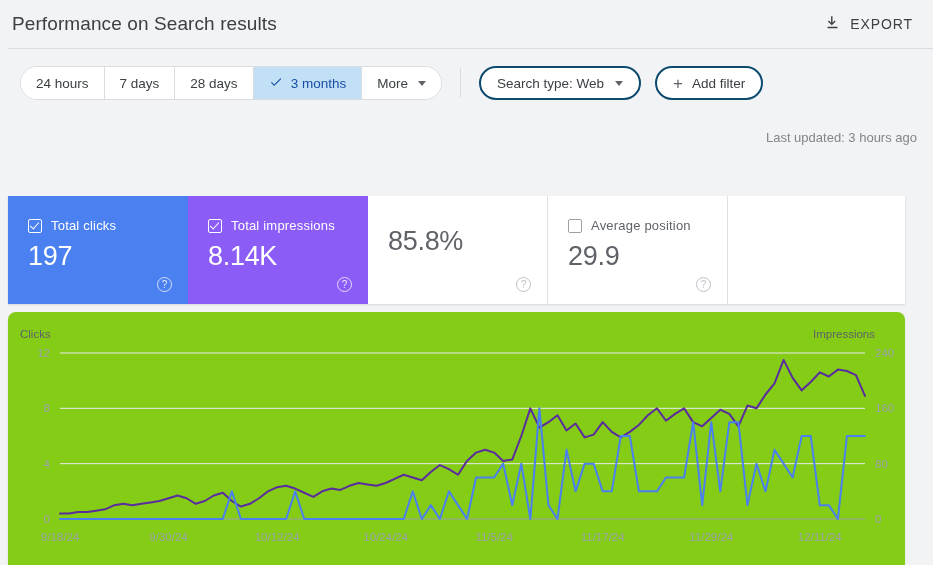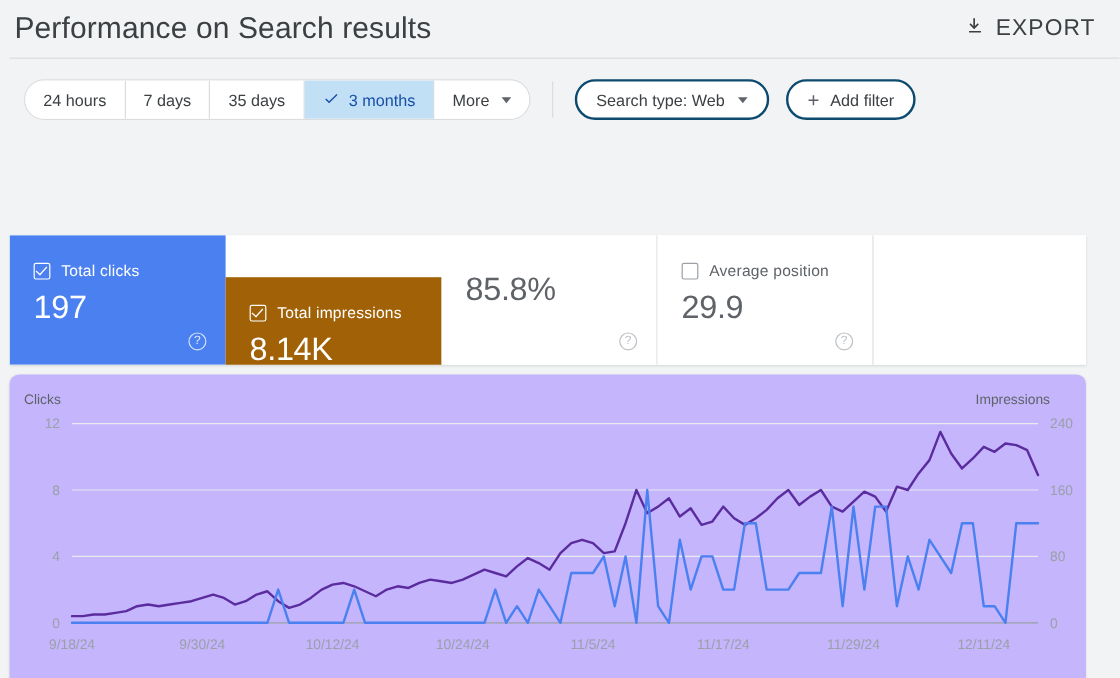--- a/index.html
+++ b/index.html
@@ -12,25 +12,25 @@
   }
   .page { position: relative; width: 933px; height: 565px; background: #F1F3F4; }
 
   
   .header {
     position: absolute; left: 0; top: 0; width: 933px; height: 48px;
     display: flex; align-items: center; justify-content: space-between;
     padding: 0 16px 0 12px;
   }
   .page-title {
-    font-size: 25px; color: #3C4043; letter-spacing: .1px; font-weight: 400;
+    font-size: 19px; color: #3C4043; letter-spacing: .1px; font-weight: 400;
   }
   .export-btn {
     display: flex; align-items: center; gap: 9px;
-    font-size: 19px; letter-spacing: .9px; color: #3C4043;
+    font-size: 14px; letter-spacing: .9px; color: #3C4043;
     cursor: pointer; padding: 6px 4px; font-weight: 500;
   }
   .hdr-rule {
     position: absolute; left: 8px; top: 48px; width: 925px; height: 1px;
     background: #DADCE0;
   }
 
   
   .filterbar {
     position: absolute; left: 0; top: 60px; width: 933px; height: 46px;
@@ -76,21 +76,21 @@
   .cards {
     position: absolute; left: 8px; top: 196px; width: 897px; height: 108px;
     background: #fff; border-radius: 0; display: flex; overflow: hidden;
     box-shadow: 0 1px 2px rgba(60,64,67,.15);
   }
   .card {
     width: 180px; height: 108px; position: relative; padding: 22px 0 0 20px;
     border-right: 1px solid #E0E0E0; cursor: pointer; background: #fff;
   }
   .card.clicks { background: #4A80F0; border-right: none; }
-  .card.impr   { background: #a16207; border-right: none; margin-top: 35px; }
+  .card.impr   { background: #8b5cf6; border-right: none; }
   .card-head { display: flex; align-items: center; gap: 9px; }
   .cb {
     width: 14px; height: 14px; border: 1.6px solid #9AA0A6; border-radius: 2px;
     display: inline-block; position: relative; flex: none;
   }
   .card.clicks .cb, .card.impr .cb { border-color: #fff; }
   .cb.checked::after {
     content: ""; position: absolute; left: 3.4px; top: .3px;
     width: 4px; height: 8px; border: solid #fff;
     border-width: 0 1.8px 1.8px 0; transform: rotate(42deg);
@@ -109,21 +109,21 @@
     font-size: 10px; line-height: 13px; text-align: center; cursor: pointer;
   }
   .card.clicks .help, .card.impr .help {
     border-color: rgba(255,255,255,.75); color: rgba(255,255,255,.85);
   }
   .card-spacer { flex: 1; background: #fff; }
 
   
   .chart-panel {
     position: absolute; left: 8px; top: 312px; width: 897px; height: 253px;
-    background: #c4b5fd; border-radius: 8px 8px 0 0;
+    background: #84cc16; border-radius: 8px 8px 0 0;
     box-shadow: 0 1px 2px rgba(60,64,67,.12);
   }
   .axis-title {
     position: absolute; top: 16px; font-size: 11.5px; color: #5F6368;
   }
   .axis-title.left  { left: 12px; }
   .axis-title.right { right: 30px; }
   .chart-svg { position: absolute; left: 0; top: 0; }
   .tick-text { font-size: 11.5px; fill: #9AA0A6; font-family: "Liberation Sans", sans-serif; }
 </style>
@@ -147,21 +147,21 @@
 
   <div class="filterbar">
     <div class="seg-group">
       <div class="seg">
         <span>24 hours</span>
       </div>
       <div class="seg">
         <span>7 days</span>
       </div>
       <div class="seg">
-        <span>35 days</span>
+        <span>28 days</span>
       </div>
       <div class="seg active">
         <span class="check">
           <svg width="14" height="14" viewBox="0 0 24 24" fill="#174EA6">
               <path d="M9 16.2 4.8 12l-1.4 1.4L9 19 21 7l-1.4-1.4z"></path>
             </svg>
         </span>
         <span>3 months</span>
       </div>
       <div class="seg">
@@ -176,20 +176,21 @@
       <span>Search type: Web</span>
       <span class="caret"></span>
     </div>
 
     <div class="pill">
       <span class="plus-ico">+</span>
       <span>Add filter</span>
     </div>
   </div>
 
+  <div class="last-updated">Last updated: 3 hours ago</div>
 
   <div class="cards">
     <div class="card clicks">
       <div class="card-head">
         <span class="cb checked"></span>
         <span class="card-label">Total clicks</span>
       </div>
       <div class="card-value">197</div>
       <div class="help">?</div>
     </div>

